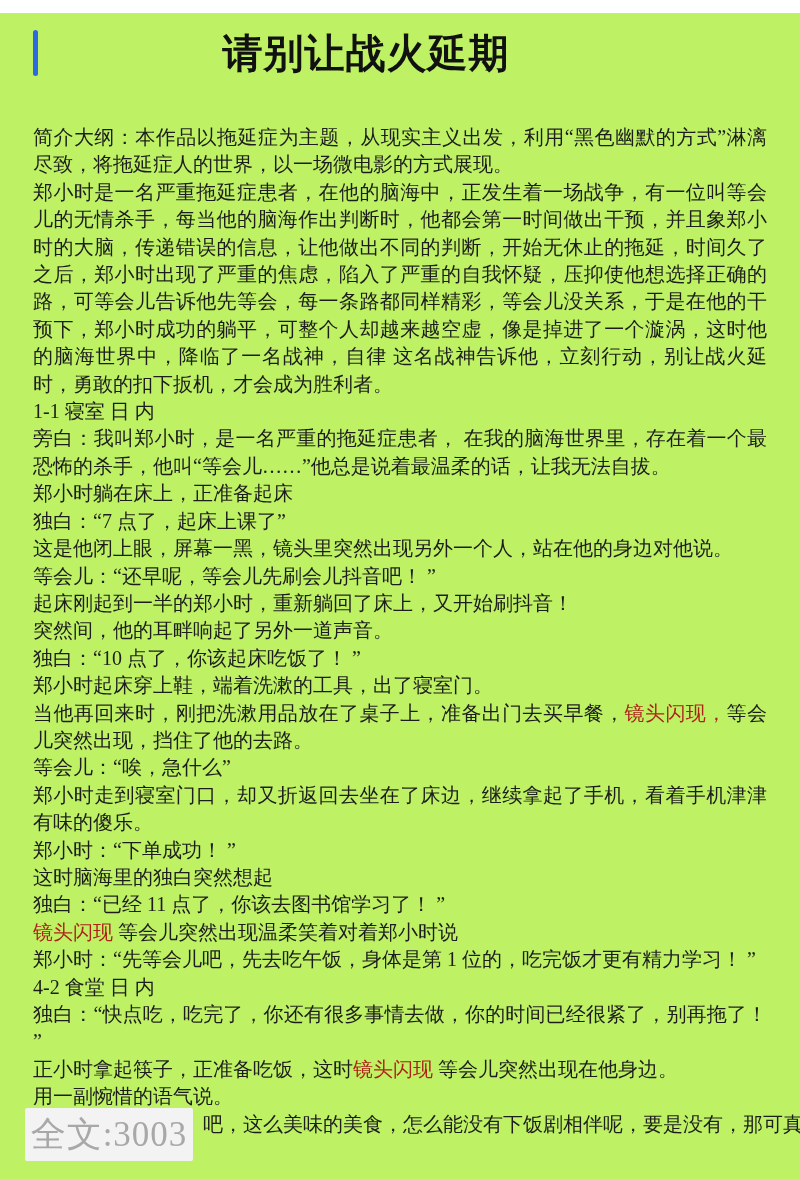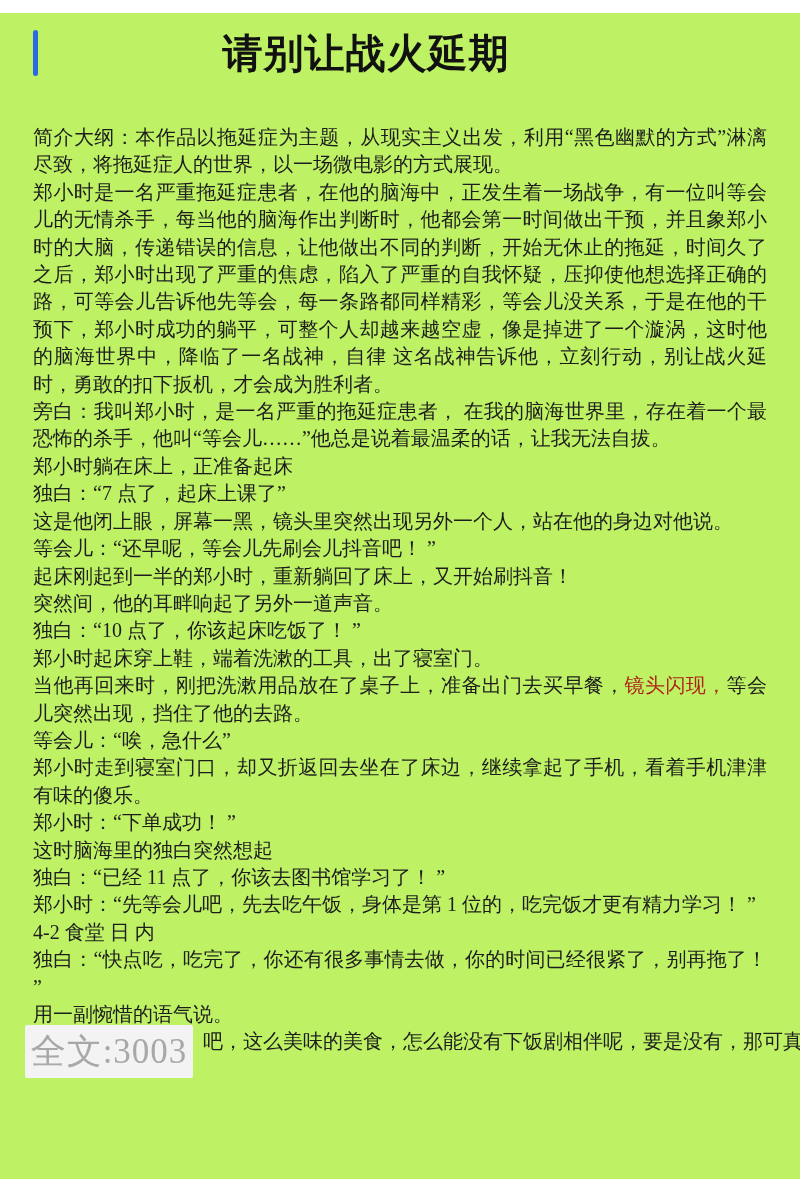--- a/index.html
+++ b/index.html
@@ -66,34 +66,37 @@
 <body>
 
 <div class="page" style="color: rgb(29, 29, 29);">
   <div class="header">
     <div class="accent-bar" style="background: rgb(42, 107, 226);"></div>
     <h1 class="doc-title">请别让战火延期</h1>
   </div>
   <div class="doc-body">
       <p class="para body"><span>简介大纲：本作品以拖延症为主题，从现实主义出发，利用“黑色幽默的方式”淋漓尽致，将拖延症人的世界，以一场微电影的方式展现。</span></p>
       <p class="para body"><span>郑小时是一名严重拖延症患者，在他的脑海中，正发生着一场战争，有一位叫等会儿的无情杀手，每当他的脑海作出判断时，他都会第一时间做出干预，并且象郑小时的大脑，传递错误的信息，让他做出不同的判断，开始无休止的拖延，时间久了之后，郑小时出现了严重的焦虑，陷入了严重的自我怀疑，压抑使他想选择正确的路，可等会儿告诉他先等会，每一条路都同样精彩，等会儿没关系，于是在他的干预下，郑小时成功的躺平，可整个人却越来越空虚，像是掉进了一个漩涡，这时他的脑海世界中，降临了一名战神，自律 这名战神告诉他，立刻行动，别让战火延时，勇敢的扣下扳机，才会成为胜利者。</span></p>
+      <p class="para scene"><span>1-1 寝室 日 内</span></p>
       <p class="para body"><span>旁白：我叫郑小时，是一名严重的拖延症患者， 在我的脑海世界里，存在着一个最恐怖的杀手，他叫“等会儿……”他总是说着最温柔的话，让我无法自拔。</span></p>
       <p class="para body"><span>郑小时躺在床上，正准备起床</span></p>
       <p class="para body"><span>独白：“7 点了，起床上课了”</span></p>
       <p class="para body"><span>这是他闭上眼，屏幕一黑，镜头里突然出现另外一个人，站在他的身边对他说。</span></p>
       <p class="para body"><span>等会儿：“还早呢，等会儿先刷会儿抖音吧！ ”</span></p>
       <p class="para body"><span>起床刚起到一半的郑小时，重新躺回了床上，又开始刷抖音！</span></p>
       <p class="para body"><span>突然间，他的耳畔响起了另外一道声音。</span></p>
       <p class="para body"><span>独白：“10 点了，你该起床吃饭了！ ”</span></p>
       <p class="para body"><span>郑小时起床穿上鞋，端着洗漱的工具，出了寝室门。</span></p>
       <p class="para body"><span>当他再回来时，刚把洗漱用品放在了桌子上，准备出门去买早餐，</span><span class="red" style="color: rgb(173, 35, 24);">镜头闪现，</span><span>等会儿突然出现，挡住了他的去路。</span></p>
       <p class="para body"><span>等会儿：“唉，急什么”</span></p>
       <p class="para body"><span>郑小时走到寝室门口，却又折返回去坐在了床边，继续拿起了手机，看着手机津津有味的傻乐。</span></p>
       <p class="para body"><span>郑小时：“下单成功！ ”</span></p>
       <p class="para body"><span>这时脑海里的独白突然想起</span></p>
       <p class="para body"><span>独白：“已经 11 点了，你该去图书馆学习了！ ”</span></p>
+      <p class="para body"><span class="red" style="color: rgb(173, 35, 24);">镜头闪现</span><span> 等会儿突然出现温柔笑着对着郑小时说</span></p>
       <p class="para body"><span>郑小时：“先等会儿吧，先去吃午饭，身体是第 1 位的，吃完饭才更有精力学习！ ”</span></p>
       <p class="para scene"><span>4-2 食堂 日 内</span></p>
       <p class="para body"><span>独白：“快点吃，吃完了，你还有很多事情去做，你的时间已经很紧了，别再拖了！ ”</span></p>
+      <p class="para body"><span>正小时拿起筷子，正准备吃饭，这时</span><span class="red" style="color: rgb(173, 35, 24);">镜头闪现</span><span> 等会儿突然出现在他身边。</span></p>
       <p class="para body"><span>用一副惋惜的语气说。</span></p>
       <p class="para watermark"><span class="wm-badge" style="background: rgb(243, 243, 243); color: rgb(168, 168, 168);">全文:3003</span><span class="vis-text">吧，这么美味的美食，怎么能没有下饭剧相伴呢，要是没有，那可真是</span></p>
     </div>
 </div>
 
 </body></html>

